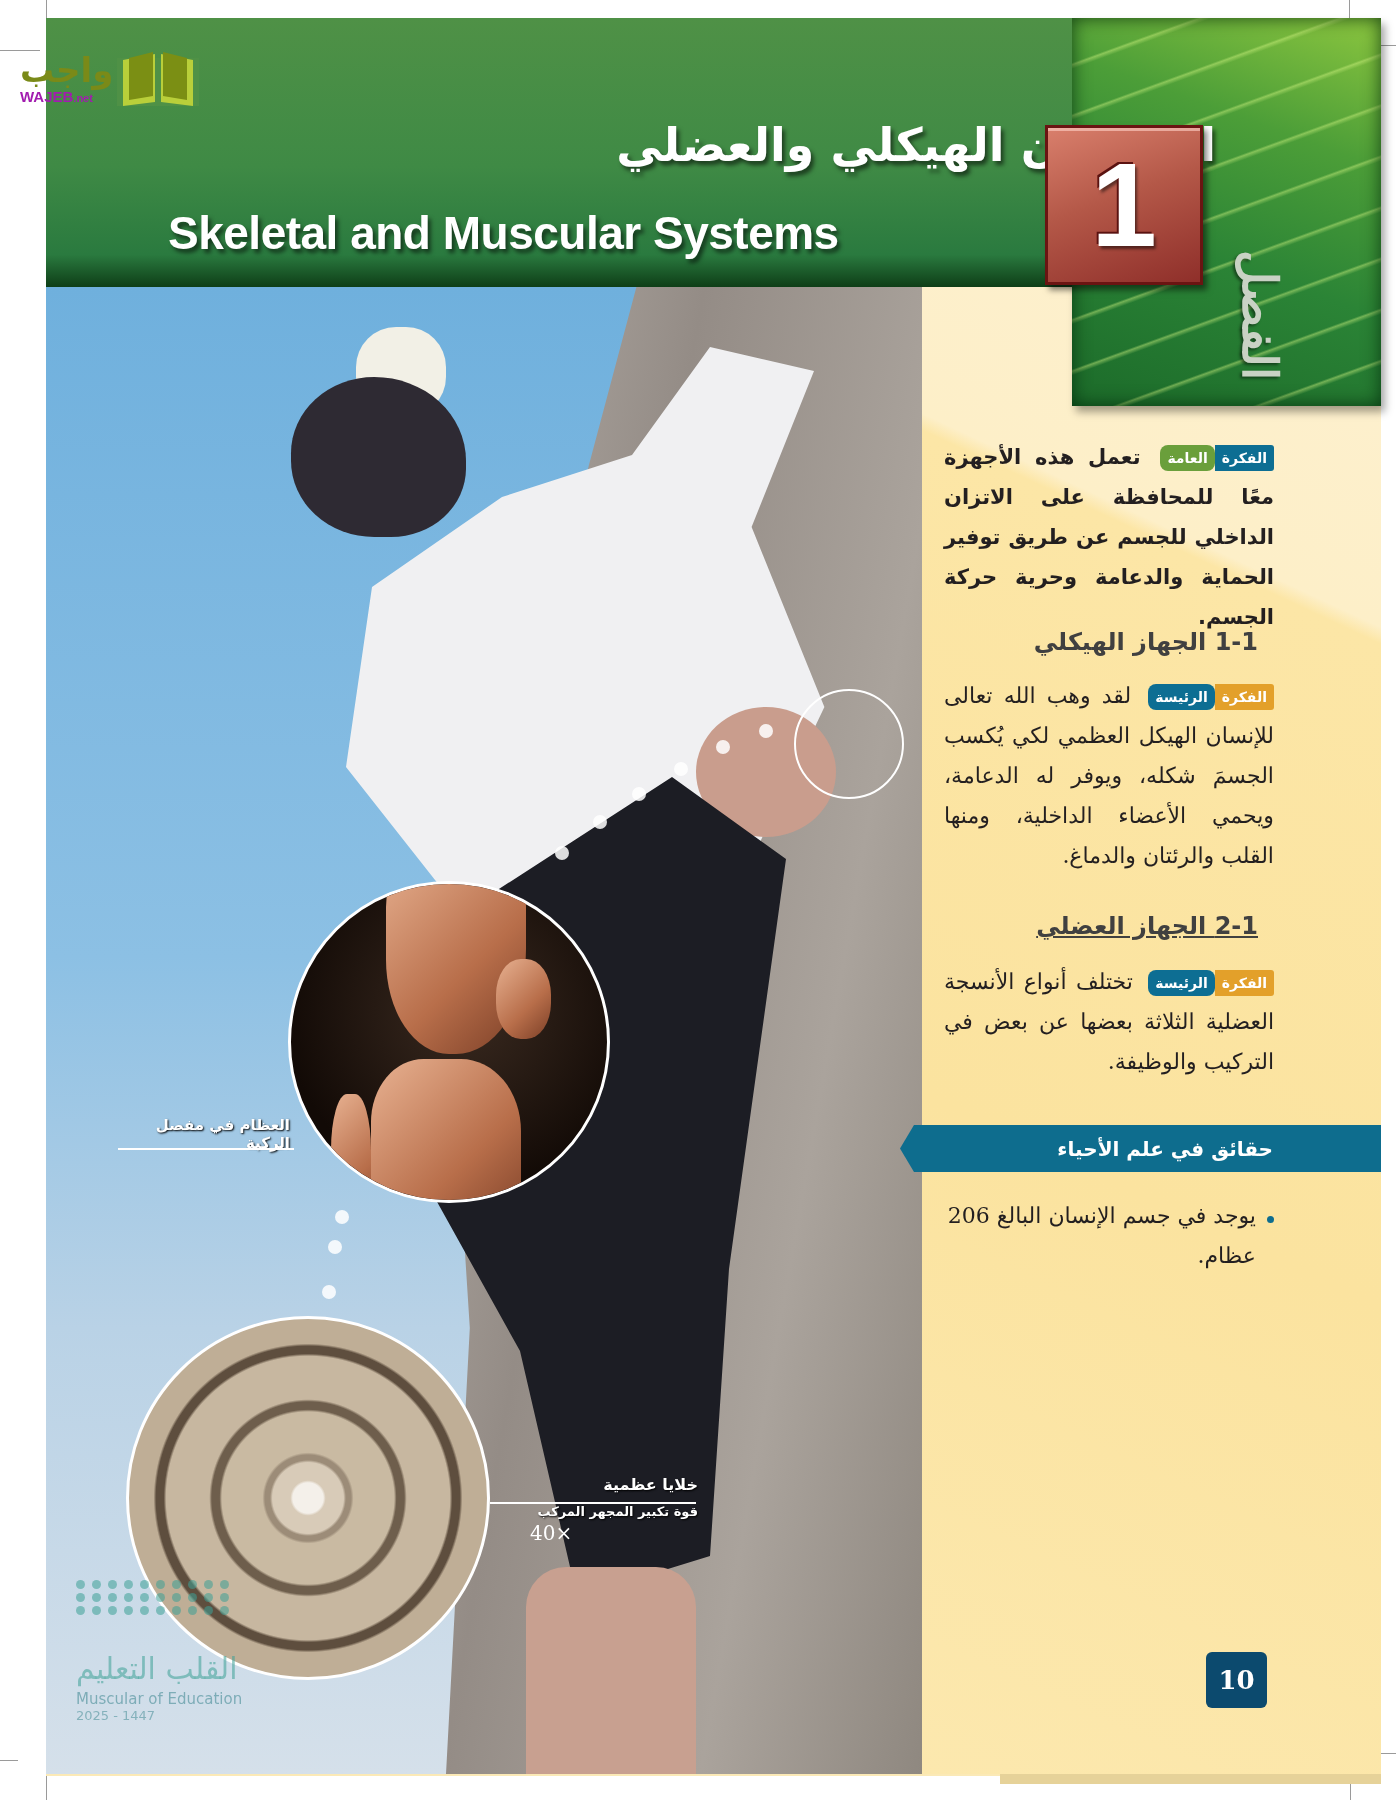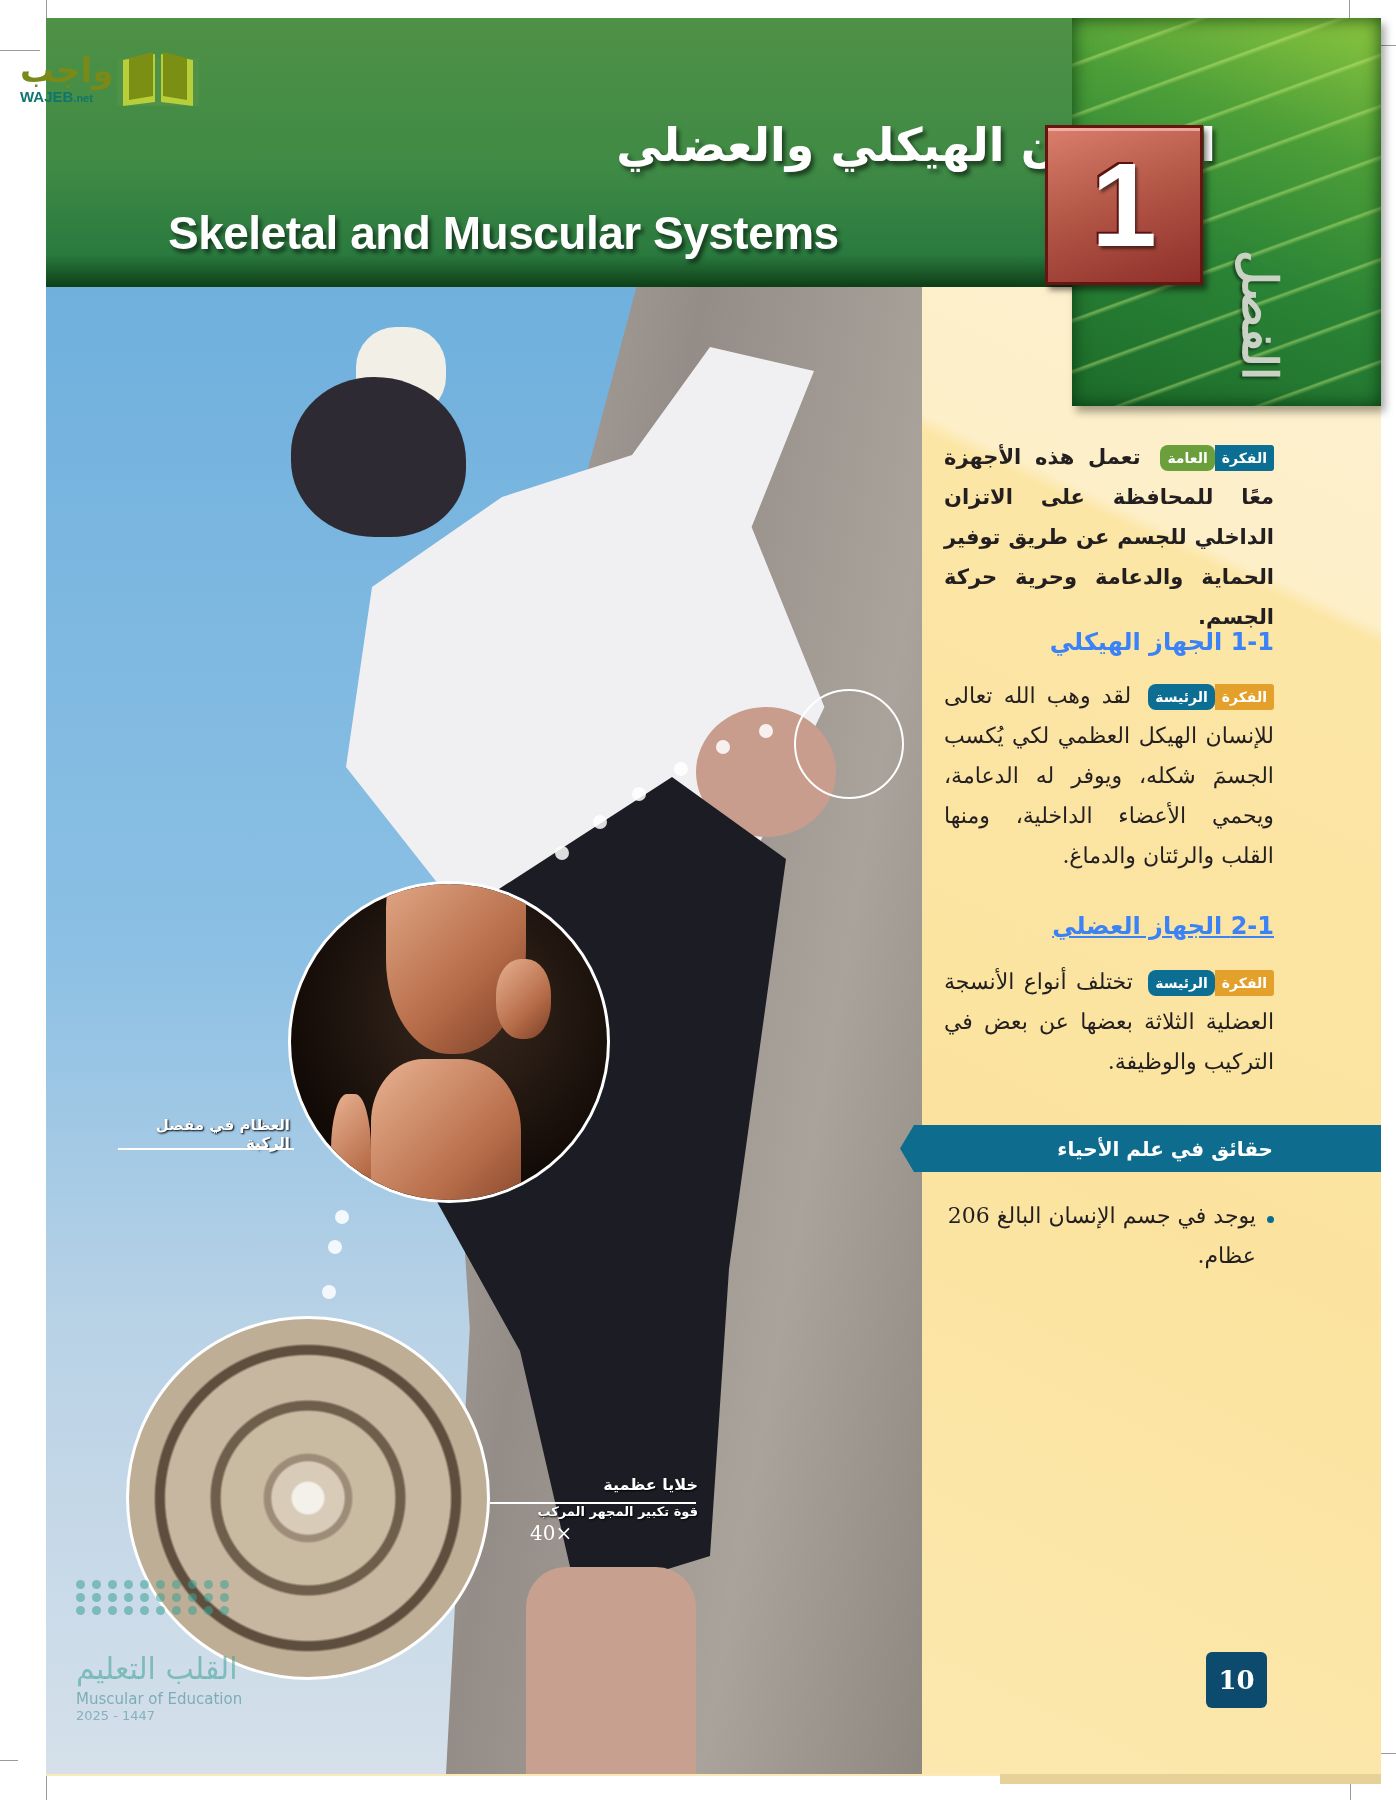--- a/index.html
+++ b/index.html
@@ -5,21 +5,21 @@
   * { box-sizing: border-box; margin: 0; padding: 0; }
   html, body { width: 1396px; height: 1800px; overflow: hidden; background: #ffffff; }
   body { position: relative; font-family: "DejaVu Sans", sans-serif; }
 
   
   .crop { position: absolute; background: #9a9a9a; }
 
   
   .wajeb-logo { position: absolute; left: 12px; top: 4px; width: 190px; height: 62px; z-index: 20; margin-top: 44px; }
   .wajeb-ar { position: absolute; left: 8px; top: 2px; font: bold 34px "DejaVu Sans", sans-serif; color: #7a8a18; direction: rtl; }
-  .wajeb-en { position: absolute; left: 8px; top: 40px; font: bold 15px "Liberation Sans", sans-serif; color: #0f766e; }
+  .wajeb-en { position: absolute; left: 8px; top: 40px; font: bold 15px "Liberation Sans", sans-serif; color: #a21caf; }
   .wajeb-en small { font-size: 11px; }
   .wajeb-book { position: absolute; left: 105px; top: 2px; width: 82px; height: 56px; }
 
   
   .page { position: absolute; left: 46px; top: 18px; width: 1335px; height: 1758px; background: #fbe9b6; }
 
   
   .header { position: absolute; left: 46px; top: 18px; width: 1026px; height: 269px;
             background: linear-gradient(180deg, #4f9146 0%, #3f8a45 55%, #2a7a3f 88%, #0e3e17 100%); z-index: 5; }
   .title-ar { position: absolute; right: 180px; top: 118px; direction: rtl;
@@ -96,22 +96,22 @@
               font: 22px "DejaVu Serif", serif; color: #231f20; line-height: 40px; }
   .col-text.bold { font-weight: bold; font-family: "DejaVu Sans", sans-serif; font-size: 21px; }
   .badge { display: inline-flex; height: 26px; vertical-align: middle; margin-left: 6px; border-radius: 3px; overflow: hidden;
            font: bold 14px "DejaVu Sans", sans-serif; color: #ffffff; line-height: 26px; }
   .badge .b1 { padding: 0 7px; }
   .badge .b2 { padding: 0 7px; border-radius: 8px; }
   .badge.general .b1 { background: #0d6e93; }
   .badge.general .b2 { background: #6a9f3b; }
   .badge.main .b1 { background: #e3a02a; }
   .badge.main .b2 { background: #0d6e93; }
-  .section-heading { position: absolute; right: 122px; direction: rtl; z-index: 10;
-                     font: bold 24px "DejaVu Sans", sans-serif; color: #3b82f6; }
+  .section-heading { position: absolute; right: 138px; direction: rtl; z-index: 10;
+                     font: bold 24px "DejaVu Sans", sans-serif; color: #404040; }
 
   .facts-banner { position: absolute; left: 900px; top: 1125px; width: 481px; height: 47px; z-index: 10;
                   background: #0e6d8e; clip-path: polygon(14px 0, 100% 0, 100% 100%, 14px 100%, 0 50%);
                   display: flex; align-items: center; justify-content: flex-end; padding-right: 108px; }
   .facts-title { font: bold 20px "DejaVu Sans", sans-serif; color: #ffffff; direction: rtl; }
   .facts-list { position: absolute; right: 122px; top: 1196px; width: 330px; direction: rtl; z-index: 10; list-style: none;
                 font: 22px "DejaVu Serif", serif; color: #231f20; line-height: 40px; }
   .facts-list li { position: relative; padding-right: 18px; margin-bottom: 8px; }
   .facts-list li::before { content: ""; position: absolute; right: 0; top: 20px; width: 7px; height: 7px; border-radius: 50%; background: #0e6d8e; }
 

